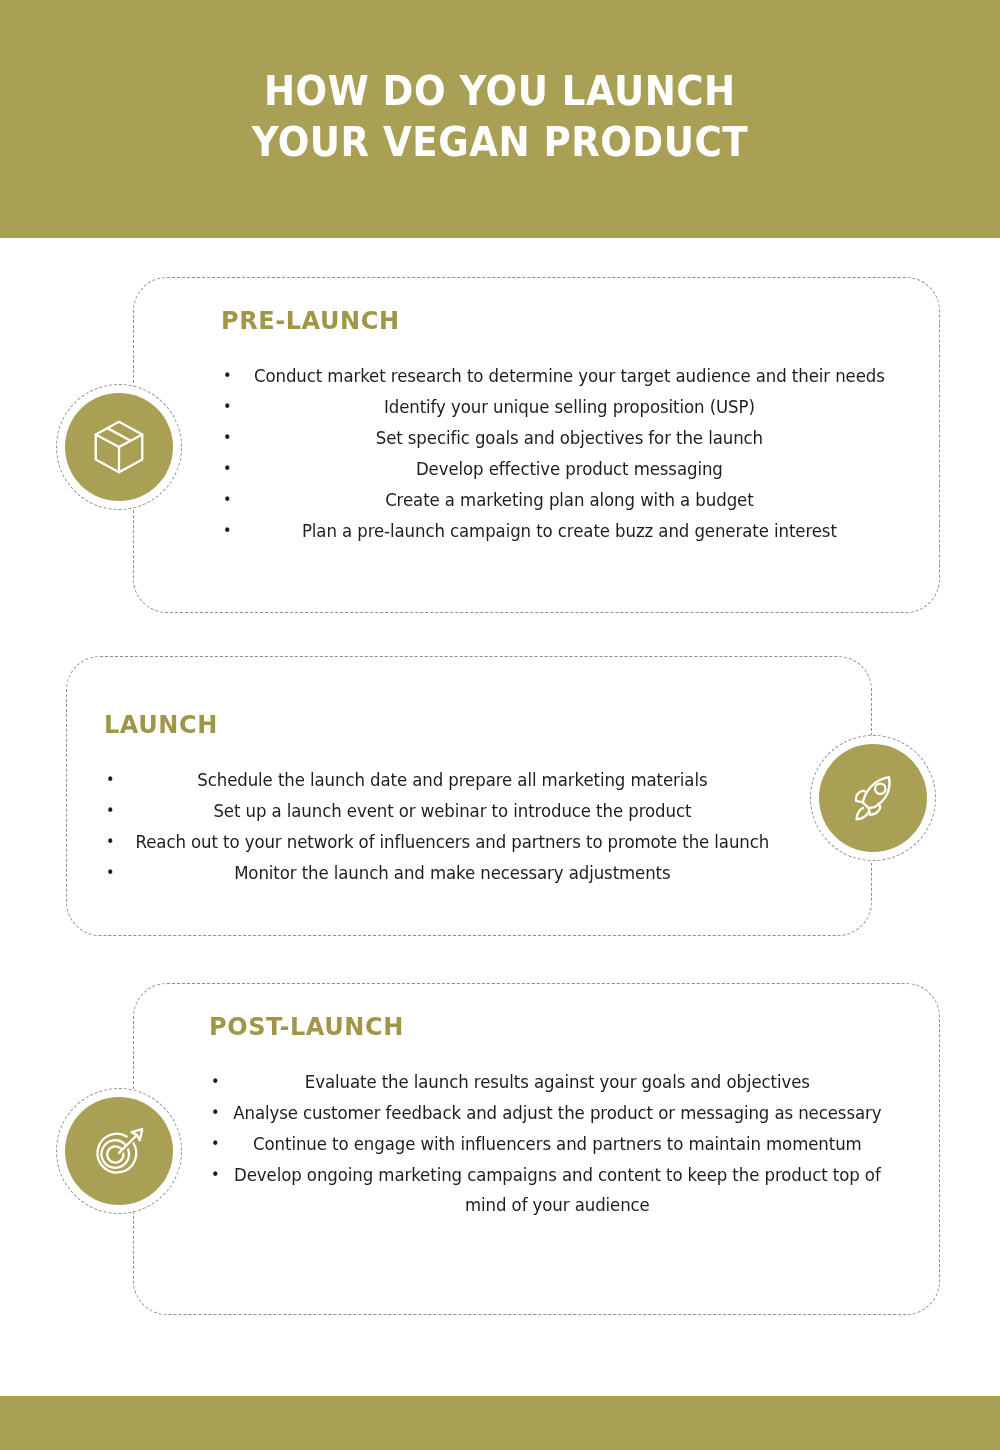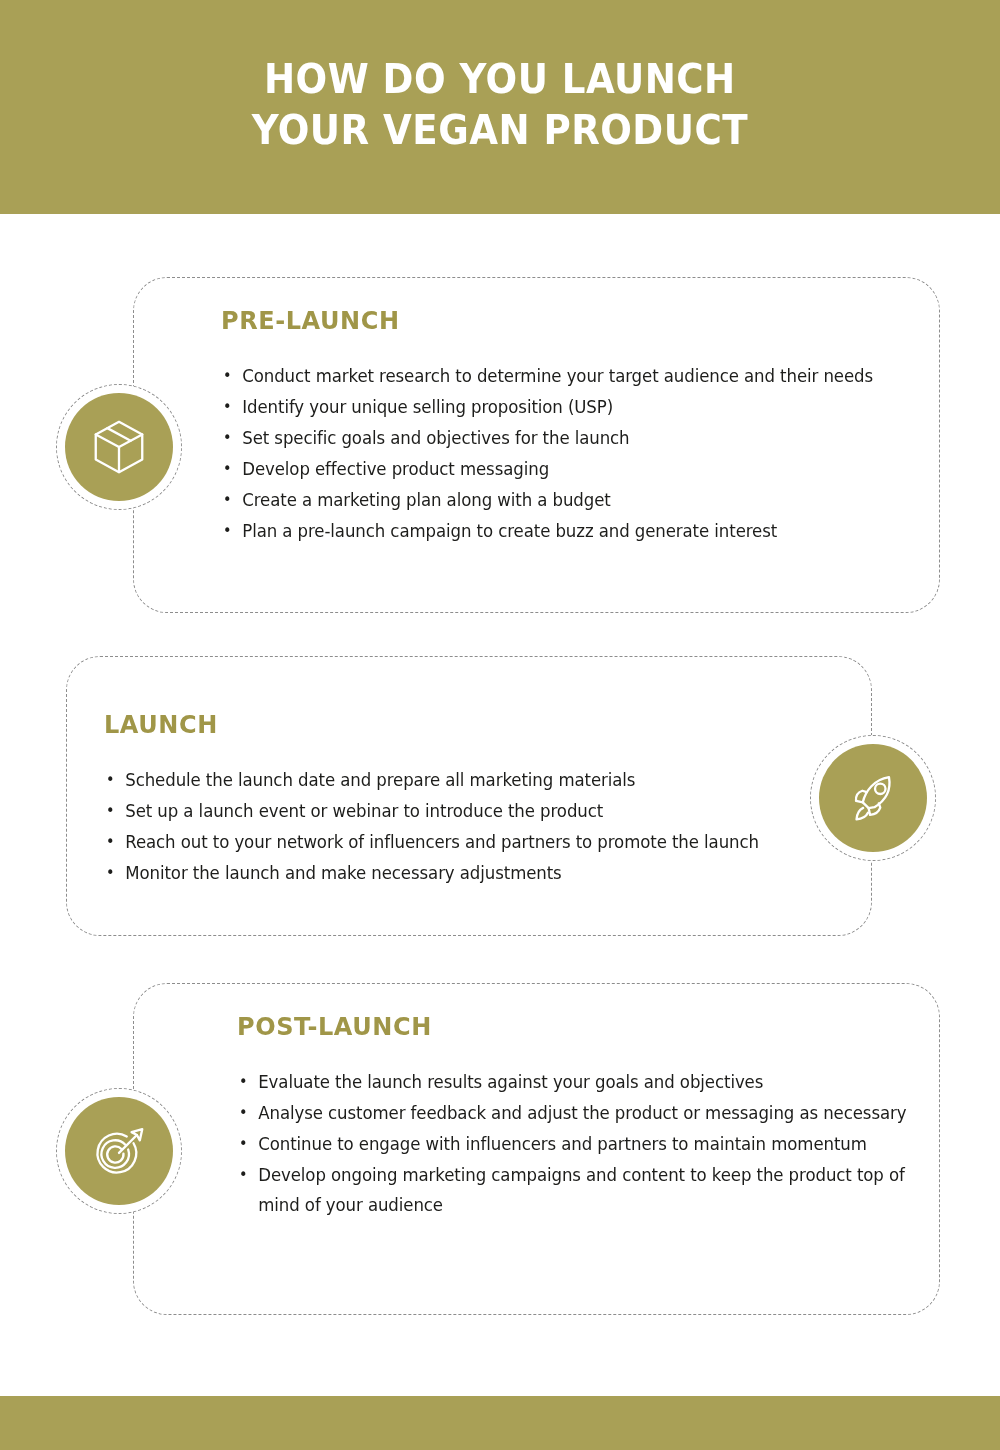--- a/index.html
+++ b/index.html
@@ -13,21 +13,21 @@
     font-family: "Liberation Sans", sans-serif;
     position: relative;
     overflow: hidden;
   }
 
   
   .header-bar {
     position: absolute;
     left: 0; top: 0;
     width: 1000px;
-    height: 214px;
+    height: 238px;
     background: #a9a056;
     display: flex;
     align-items: center;
     justify-content: center;
   }
   .header-title {
     color: #ffffff;
     font-family: "DejaVu Sans", sans-serif;
     font-weight: bold;
     font-size: 40px;
@@ -106,37 +106,38 @@
   .mask-2 { left: 868px; top: 741px; height: 114px; }
   .mask-3 { left: 129px; top: 1094px; height: 114px; }
 
   
   .card-body {
     position: absolute;
     box-sizing: border-box;
   }
   .body-1 { left: 221px; top: 306px; width: 700px; }
   .body-2 { left: 104px; top: 710px; width: 700px; }
-  .body-3 { left: 237px; top: 1012px; width: 700px; }
+  .body-3 { left: 209px; top: 1012px; width: 700px; }
 
   .section-title {
     font-family: "DejaVu Sans", sans-serif;
     font-weight: bold;
     font-size: 25px;
     letter-spacing: 0.6px;
     color: #a09648;
     margin: 0 0 26px 0;
     transform: scaleX(0.96);
     transform-origin: left center;
   }
 
   ul.bullets {
     list-style: none;
     margin: 0;
     padding: 0;
+    text-align: center;
   }
   ul.bullets li {
     position: relative;
     padding-left: 22px;
     margin: 0 0 1px 0;
     font-family: "DejaVu Sans", sans-serif;
     font-size: 17.2px;
     line-height: 30px;
     color: #1d1d1b;
     letter-spacing: -0.1px;

